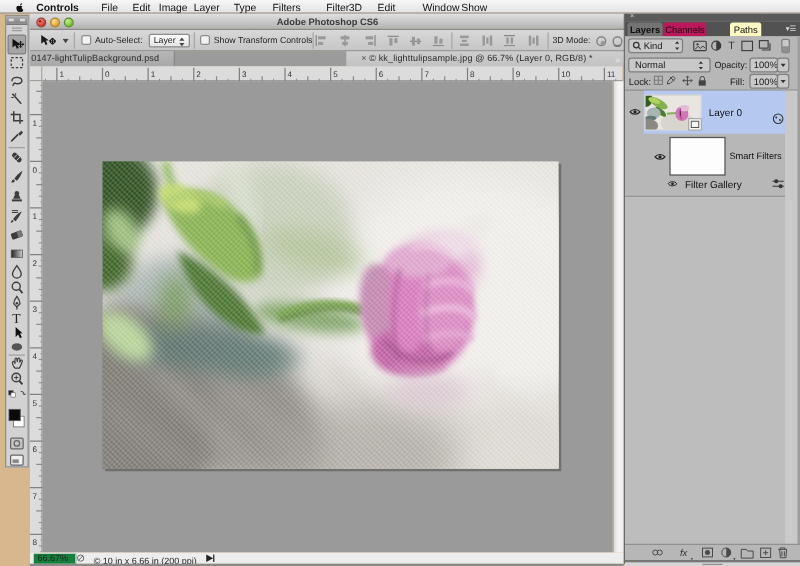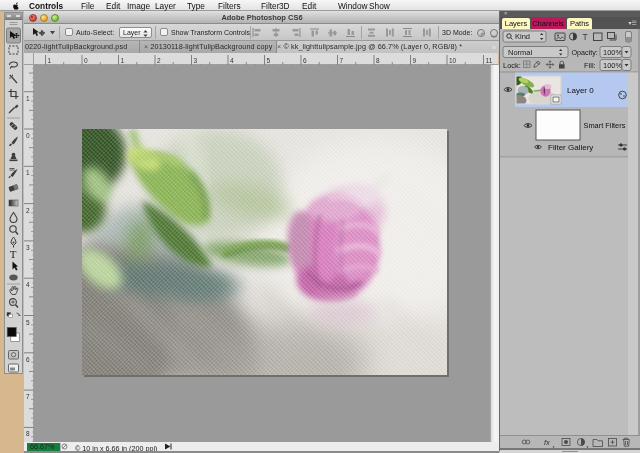--- a/index.html
+++ b/index.html
@@ -162,23 +162,22 @@
       <rect x="4" y="2" width="1.8" height="5" fill="#999"></rect>
       <rect x="6.8" y="0.5" width="2" height="8" fill="#999"></rect>
     </svg><div class="osep" style="left:337px"></div><svg style="position:absolute;left:452px;top:4px" width="26" height="10">
       <circle cx="5" cy="5" r="3.5" fill="none" stroke="#777" stroke-width="1"></circle>
       <circle cx="6.5" cy="6.5" r="2" fill="#999"></circle>
       <circle cx="18" cy="5" r="3.5" fill="none" stroke="#777" stroke-width="1"></circle>
       <path d="M15 8 a4.5 4.5 0 0 0 6 0" fill="none" stroke="#777" stroke-width="1"></path>
     </svg></div>
 
 <div class="abs" id="tabbar">
-  <div class="dtab" style="left:0;width:116px;padding-left:1px;">0220-lightTulipBackground.psd</div>
-  <div class="dtab" style="left:116px;width:137px;padding-left:4px;"><span style="color:#555">×</span> 20130118-lightTulipBackground copy</div>
-  <div class="dtab" style="left:253px;width:227px;padding-left:0;background:linear-gradient(#cecece,#c2c2c2);"><span style="color:#555">×</span> © kk_lighttulipsample.jpg @ 66.7% (Layer 0, RGB/8) *</div>
+  <div class="dtab" style="left:0;width:116px;padding-left:1px;">0147-lightTulipBackground.psd</div>
+  <div class="dtab" style="left:253px;width:227px;padding-left:12px;background:linear-gradient(#cecece,#c2c2c2);"><span style="color:#555">×</span> © kk_lighttulipsample.jpg @ 66.7% (Layer 0, RGB/8) *</div>
   <div style="position:absolute;left:468px;top:1.5px;font-size:7.5px;color:#ececec;">»</div>
 </div>
 
 <div class="abs" id="corner"></div>
 <div class="abs" id="hruler"><svg width="464" height="12" id="hrsvg">
       <line x1="-25" y1="0" x2="-25" y2="12" stroke="#808080" stroke-width="1"></line>
       <text x="-23" y="7.5" font-size="6.5" fill="#333" font-family="Liberation Sans">2</text>
       <line x1="-6.75" y1="7" x2="-6.75" y2="12" stroke="#8a8a8a" stroke-width="1"></line>
       <line x1="-15.875" y1="9" x2="-15.875" y2="12" stroke="#8a8a8a" stroke-width="0.8"></line>
       <line x1="2.375" y1="9" x2="2.375" y2="12" stroke="#8a8a8a" stroke-width="0.8"></line>
@@ -653,23 +652,23 @@
       <rect x="5" y="347.5" width="5" height="3" fill="#888"></rect>
     </svg>
 </div>
 
 <div class="abs" id="dockedge"></div>
 <div class="abs" id="dock">
   <div id="dockhead">
       <span style="position:absolute;left:4px;top:-1.5px;color:#ccc;font-size:6px;">×</span>
     </div>
   <div id="docktabs">
-    <div class="ptab" style="left:2px;width:28px;background:#fef9c3;color:#0e0e0e;font-weight:normal;">Layers</div>
+    <div class="ptab" style="left:2px;width:28px;background:#737373;color:#0e0e0e;font-weight:bold;">Layers</div>
     <div class="ptab" style="left:31px;width:34px;background:#be185d;color:#0e0e0e;">Channels</div>
-    <div class="ptab" style="left:67px;width:25px;background:#fef9c3;color:#0e0e0e;">Paths</div>
+    <div class="ptab" style="left:84px;width:25px;background:#fef9c3;color:#0e0e0e;">Paths</div>
     <div style="position:absolute;right:3px;top:2px;color:#ddd;font-size:6px;">▾☰</div>
   </div>
   <svg style="position:absolute;left:0;top:18px" width="140" height="422" id="docksvg">
       <rect x="0" y="0" width="140" height="422" fill="#b7b7b7"></rect>
       <rect x="3" y="2" width="43" height="11" rx="2" fill="#c9c9c9" stroke="#7e7e7e"></rect>
       <circle cx="9" cy="7" r="2.2" fill="none" stroke="#333" stroke-width="1"></circle>
       <line x1="10.8" y1="8.8" x2="12.5" y2="10.5" stroke="#333" stroke-width="1"></line>
       <text x="15" y="10" font-size="7.5" fill="#1a1a1a">Kind</text>
       <path d="M40 6 l1.7-2 1.7 2 z M40 9 l1.7 2 1.7-2 z" fill="#333"></path>
       <g fill="none" stroke="#3a3a3a" stroke-width="0.9">

